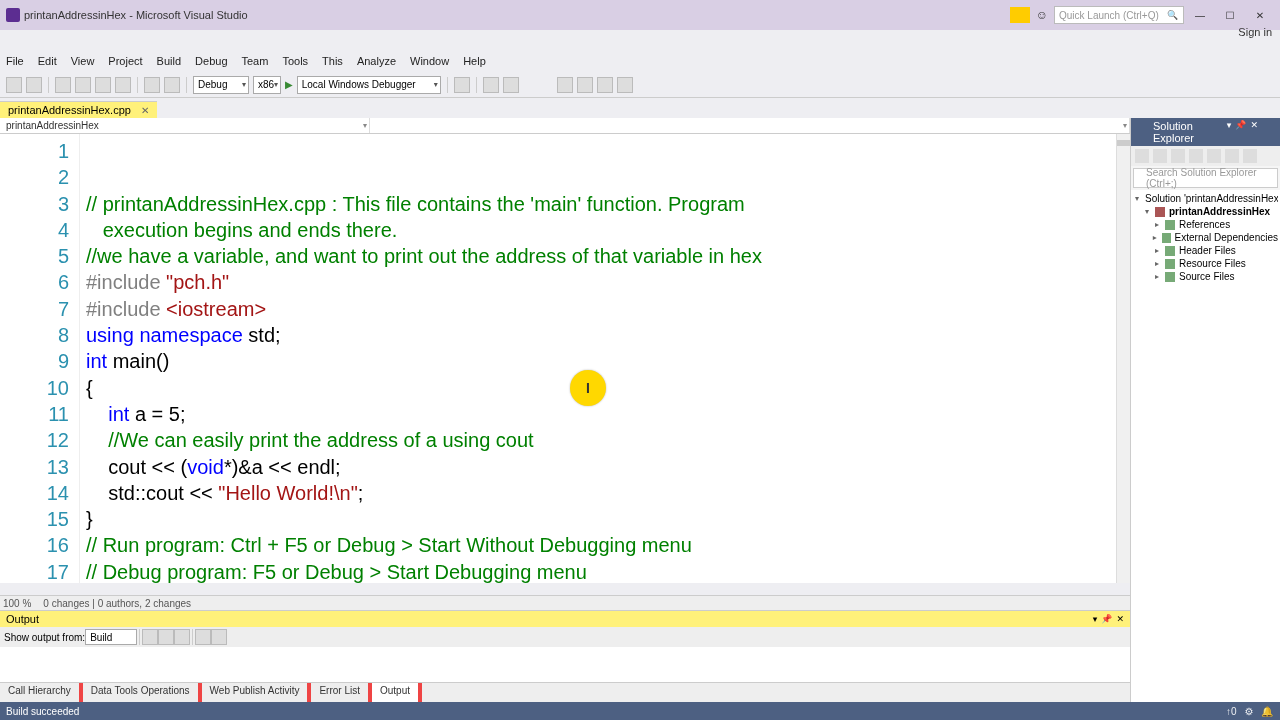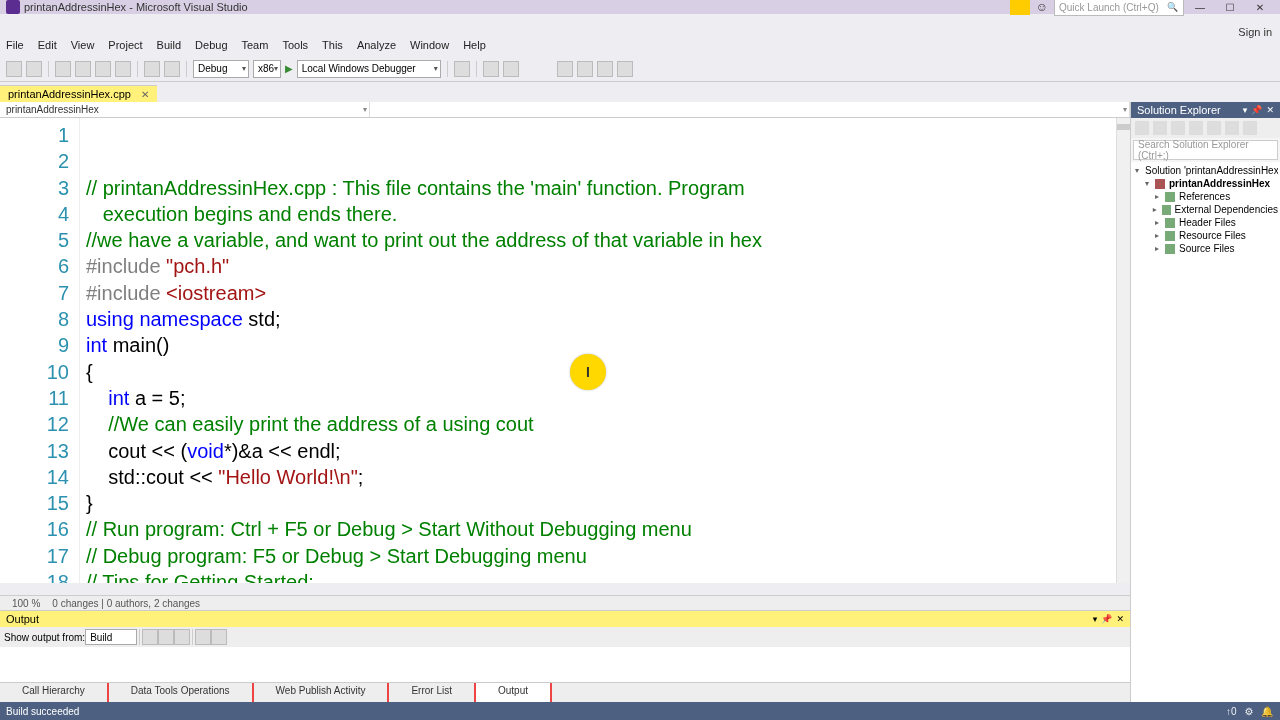--- a/index.html
+++ b/index.html
@@ -1,17 +1,17 @@
 <!DOCTYPE html>
 <html><head>
 <meta charset="utf-8">
 <style>
 * { margin: 0; padding: 0; box-sizing: border-box; font-family: "Segoe UI", sans-serif; }
 body { width: 1280px; height: 720px; background: #eeeef2; overflow: hidden; display: flex; flex-direction: column; }
-.titlebar { height: 14px; background: #d9cfe4; display: flex; align-items: center; padding: 0 6px; font-size: 11px; color: #333; }
+.titlebar { height: 30px; background: #d9cfe4; display: flex; align-items: center; padding: 0 6px; font-size: 11px; color: #333; }
 .titlebar .icon { width: 14px; height: 14px; margin-right: 4px; background: #5c2d91; border-radius: 2px; }
 .titlebar .spacer { flex: 1; }
 .titlebar .badge { width: 20px; height: 16px; background: #ffcc00; margin-right: 4px; }
 .titlebar .sm { width: 16px; height: 16px; margin-right: 4px; color: #333; font-size: 12px; display: flex; align-items: center; justify-content: center; }
 .titlebar .search { width: 130px; height: 18px; border: 1px solid #bbb; background: #fff; font-size: 10px; padding: 0 4px; color: #999; display: flex; align-items: center; }
 .titlebar .winbtn { width: 28px; height: 18px; display: flex; align-items: center; justify-content: center; font-size: 10px; color: #333; margin-left: 2px; }
 .signin { position: absolute; right: 8px; top: 26px; font-size: 11px; color: #333; }
 .menubar { height: 22px; background: #eeeef2; display: flex; align-items: center; padding: 0 6px; font-size: 11px; gap: 14px; color: #222; margin-top: 20px; }
 .toolbar { height: 26px; background: #eeeef2; border-bottom: 1px solid #ccc; display: flex; align-items: center; padding: 0 6px; gap: 4px; font-size: 11px; }
 .tbtn { width: 16px; height: 16px; background: #ddd; border: 1px solid #bbb; }
@@ -30,43 +30,43 @@
 .code-area { flex: 1; display: flex; background: #fff; overflow: hidden; position: relative; }
 .gutter { width: 80px; background: #fff; text-align: right; padding-right: 10px; padding-top: 4px; font-family: Consolas, monospace; font-size: 20px; color: #2b91af; line-height: 26.3px; border-right: 1px solid #eee; }
 .code { flex: 1; padding-top: 4px; padding-left: 6px; font-family: Consolas, monospace; font-size: 20px; line-height: 26.3px; white-space: pre; overflow: hidden; position: relative; }
 .c-comment { color: #008000; }
 .c-keyword { color: #0000ff; }
 .c-string { color: #a31515; }
 .c-pre { color: #808080; }
 .highlight-dot { position: absolute; width: 36px; height: 36px; border-radius: 50%; background: #ffd800; box-shadow: 0 0 2px rgba(0,0,0,.3); display: flex; align-items: center; justify-content: center; font-size: 14px; color: #333; font-weight: bold; }
 .right-scroll { width: 14px; background: #f0f0f0; border-left: 1px solid #ddd; position: relative; }
 .right-scroll .nav-indicator { position: absolute; width: 100%; height: 6px; background: #ccc; }
-.info-strip { height: 15px; background: #eee; border-top: 1px solid #ccc; font-size: 10px; padding: 0 12px; display: flex; align-items: center; gap: 12px; color: #555; margin-top: 12px; }
+.info-strip { height: 15px; background: #eee; border-top: 1px solid #ccc; font-size: 10px; padding: 0 3px; display: flex; align-items: center; gap: 12px; color: #555; margin-top: 12px; }
 .solution-panel { width: 150px; background: #f5f5f5; border-left: 1px solid #ccc; display: flex; flex-direction: column; font-size: 11px; }
-.sp-title { background: #4d6082; color: #fff; padding: 2px 6px; font-size: 11px; display: flex; align-items: center; }
+.sp-title { background: #4d6082; color: #fff; padding: 2px 22px; font-size: 11px; display: flex; align-items: flex-start; }
 .sp-title .spacer { flex: 1; }
 .sp-toolbar { height: 20px; background: #eee; display: flex; align-items: center; gap: 4px; padding: 0 4px; }
 .sp-toolbar .tb { width: 14px; height: 14px; background: #ddd; }
-.sp-search { height: 20px; border: 1px solid #ccc; background: #fff; margin: 2px; font-size: 10px; padding: 0 4px; color: #999; display: flex; align-items: center; }
+.sp-search { height: 20px; border: 1px solid #ccc; background: #fff; margin: 2px; font-size: 10px; padding: 0 12px; color: #999; display: flex; align-items: center; }
 .sp-tree { flex: 1; background: #fff; padding: 2px; font-size: 10px; line-height: 13px; }
 .tree-row { display: flex; align-items: center; gap: 2px; white-space: nowrap; overflow: hidden; }
 .tree-indent { display: inline-block; }
 .tree-arrow { font-size: 8px; color: #666; width: 8px; }
 .tree-icon { width: 10px; height: 10px; background: #e0b400; margin-right: 2px; }
 .tree-icon.sln { background: #5c2d91; }
 .tree-icon.cpp { background: #a55; }
 .tree-icon.ref { background: #7a7; }
 .output-panel { height: 72px; background: #fff; border-top: 1px solid #ccc; display: flex; flex-direction: column; }
 .op-title { background: #fff17a; padding: 2px 6px; font-size: 11px; display: flex; align-items: center; }
 .op-title .spacer { flex: 1; }
 .op-bar { height: 20px; background: #eee; display: flex; align-items: center; font-size: 10px; padding: 0 4px; }
 .op-dd { border: 1px solid #aaa; background: #fff; padding: 0 24px 0 4px; height: 16px; display: flex; align-items: center; }
 .op-body { flex: 1; background: #fff; }
 .tabs-bottom { height: 20px; background: #eee; display: flex; font-size: 10px; border-top: 1px solid #ccc; }
-.btab { padding: 2px 22px; border-right: 2px solid #ef4444; color: #333; }
+.btab { padding: 2px 8px; border-right: 4px solid #ef4444; color: #333; }
 .btab.active { background: #fff; }
 .statusbar { height: 18px; background: #4d6082; color: #fff; font-size: 10px; display: flex; align-items: center; padding: 0 6px; }
 .statusbar .spacer { flex: 1; }
 .statusbar .sitem { margin-left: 8px; opacity: .9; }
 </style>
 </head>
 <body>
 
 <div class="titlebar">
   <div class="icon"></div>

